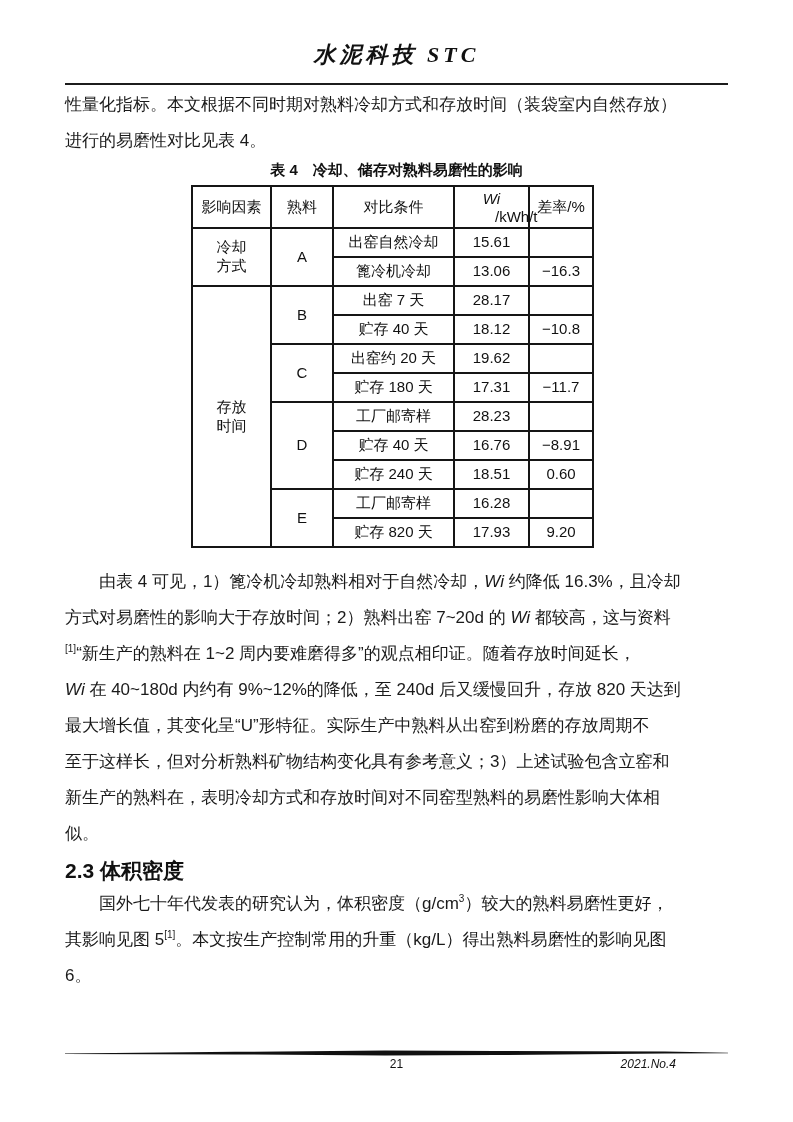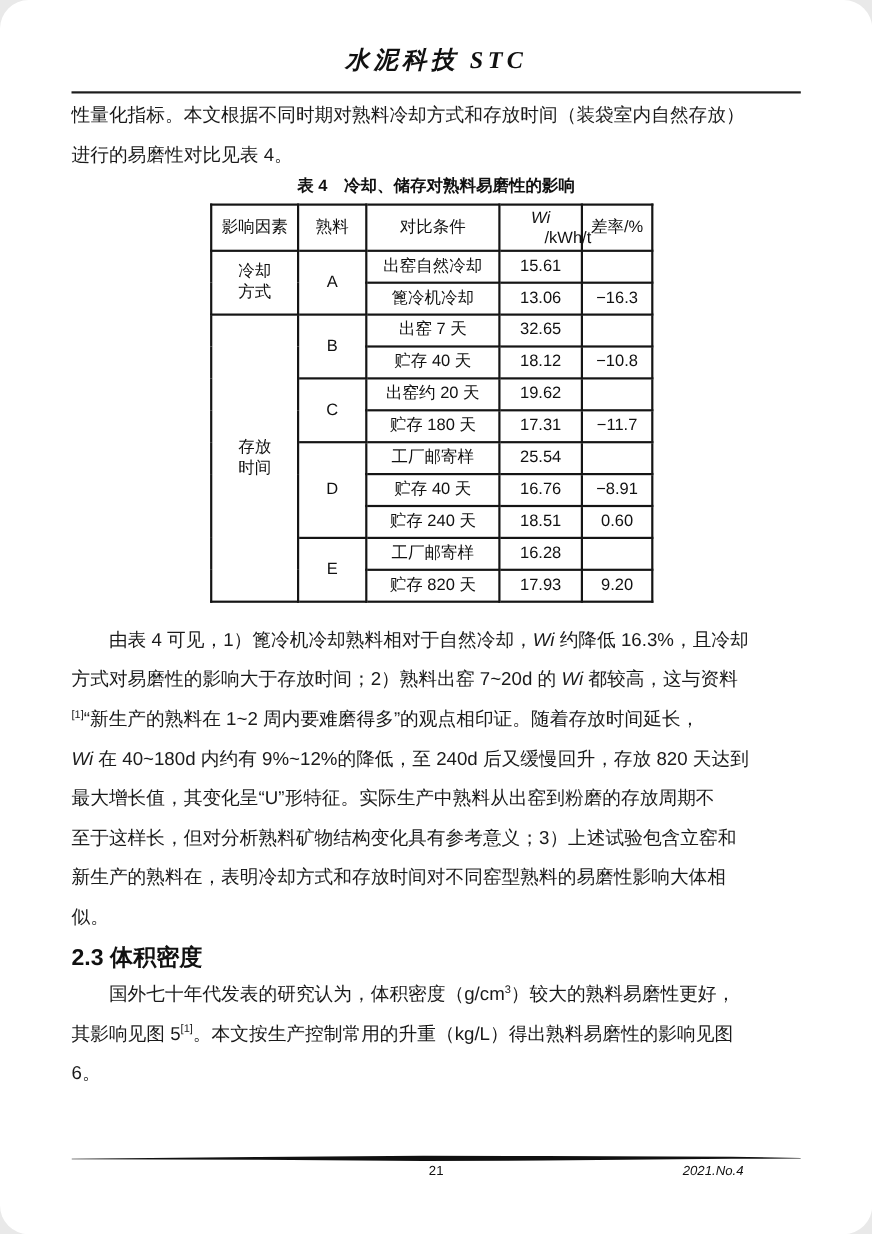--- a/index.html
+++ b/index.html
@@ -5,21 +5,20 @@
   html,body{margin:0;padding:0;background:#e9e9e9;}
   .page{
     position:relative;
     width:793px;height:1122px;
     background:#ffffff;
     box-sizing:border-box;
     padding:40px 65px 0 65px;
     font-family:"Liberation Sans","DejaVu Sans",sans-serif;
     color:#1a1a1a;
     overflow:hidden;
-    border-radius:26px;
   }
   
   .hdr-title{
     text-align:center;
     font-family:"Liberation Serif","DejaVu Serif",serif;
     font-style:italic;
     font-weight:bold;
     font-size:22px;
     line-height:30px;
     letter-spacing:4px;
@@ -129,21 +128,21 @@
       <tr>
         <td class="ct">篦冷机冷却</td>
         <td class="ct">13.06</td>
         <td class="ct">−16.3</td>
       </tr>
       <tr>
         <td rowspan="9" class="pre">存放
 时间</td>
         <td rowspan="2">B</td>
         <td>出窑 7 天</td>
-        <td>32.65</td>
+        <td>28.17</td>
         <td></td>
       </tr>
       <tr>
         <td class="ct">贮存 40 天</td>
         <td class="ct">18.12</td>
         <td class="ct">−10.8</td>
       </tr>
       <tr>
         <td rowspan="2">C</td>
         <td>出窑约 20 天</td>
@@ -151,21 +150,21 @@
         <td></td>
       </tr>
       <tr>
         <td class="ct">贮存 180 天</td>
         <td class="ct">17.31</td>
         <td class="ct">−11.7</td>
       </tr>
       <tr>
         <td rowspan="3">D</td>
         <td>工厂邮寄样</td>
-        <td>25.54</td>
+        <td>28.23</td>
         <td></td>
       </tr>
       <tr>
         <td class="ct">贮存 40 天</td>
         <td class="ct">16.76</td>
         <td class="ct">−8.91</td>
       </tr>
       <tr>
         <td class="ct">贮存 240 天</td>
         <td class="ct">18.51</td>

